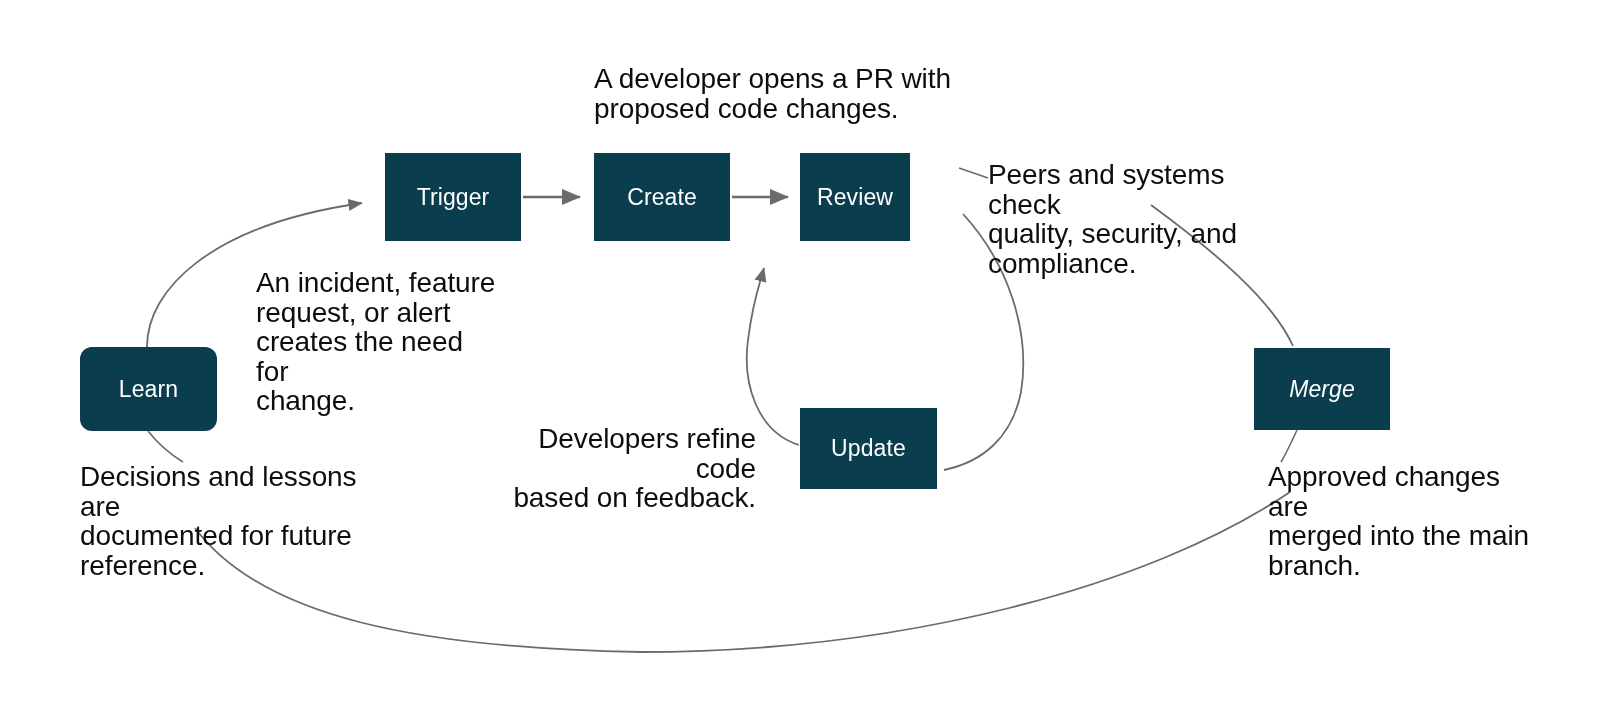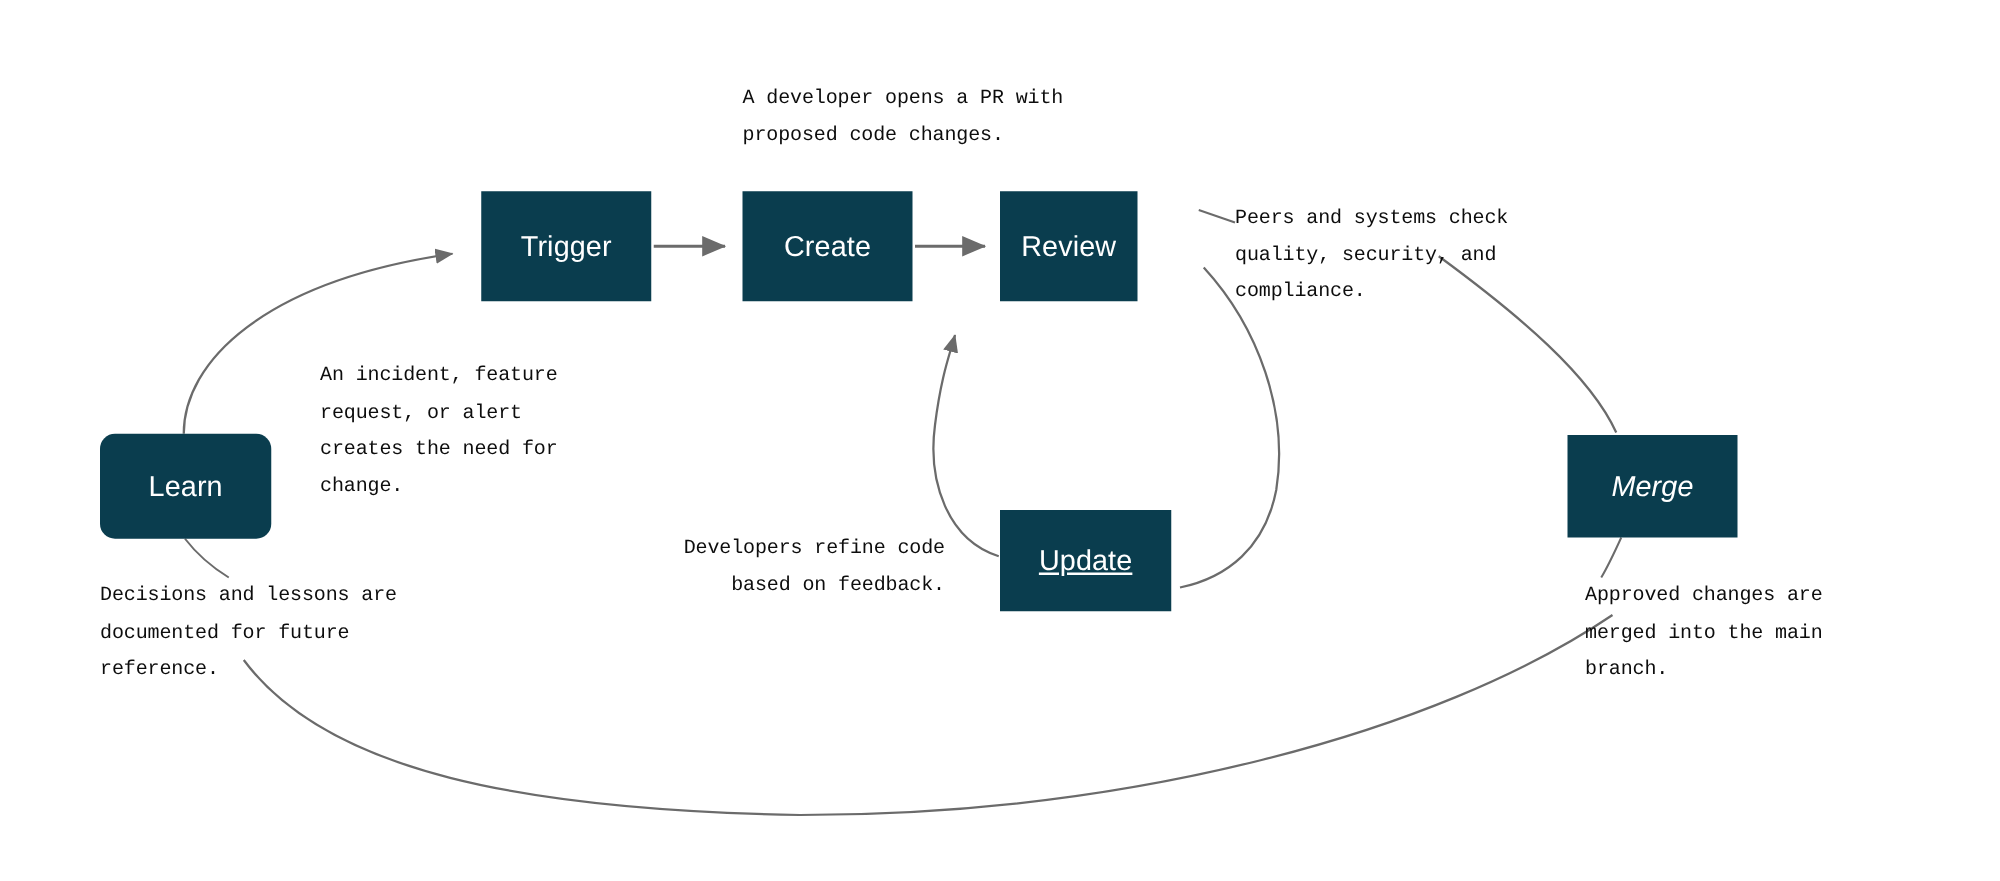--- a/index.html
+++ b/index.html
@@ -34,23 +34,23 @@
     justify-content: center;
     font-size: 23px;
     font-family: "Liberation Sans", sans-serif;
     letter-spacing: 0.1px;
     line-height: 1;
     box-sizing: border-box;
   }
   .note {
     position: absolute;
     color: #0d0d0d;
-    font-size: 16px;
+    font-size: 28px;
     line-height: 29.5px;
-    font-family: Liberation Mono, monospace;
+    font-family: Liberation Sans, sans-serif;
     white-space: pre-line;
     letter-spacing: -0.1px;
   }
   .note.align-right {
     text-align: right;
   }
 </style>
 </head>
 <body>
 
@@ -93,32 +93,32 @@
   </div>
 
   <div class="node" style="left:385px; top:153px; width:136px; height:88px;">
     <span>Trigger</span>
   </div>
 
   <div class="node" style="left:800px; top:153px; width:110px; height:88px;">
     <span>Review</span>
   </div>
 
-  <div class="node" style="left:800px; top:408px; width:137px; height:81px;text-decoration:underline;">
+  <div class="node" style="left:800px; top:408px; width:137px; height:81px;">
     <span>Update</span>
   </div>
 
   <div class="node" style="left:1254px; top:348px; width:136px; height:82px;font-style:italic;">
     <span>Merge</span>
   </div>
 
   <div class="note" style="left:594px; top:64px; width:360px;">A developer opens a PR with
 proposed code changes.</div>
 
-  <div class="note" style="left:256px; top:286px; width:245px;">An incident, feature
+  <div class="note" style="left:256px; top:268px; width:245px;">An incident, feature
 request, or alert
 creates the need for
 change.</div>
 
   <div class="note align-right" style="left:491px; top:424px; width:265px;">Developers refine code
 based on feedback.</div>
 
   <div class="note" style="left:988px; top:160px; width:310px;">Peers and systems check
 quality, security, and
 compliance.</div>

